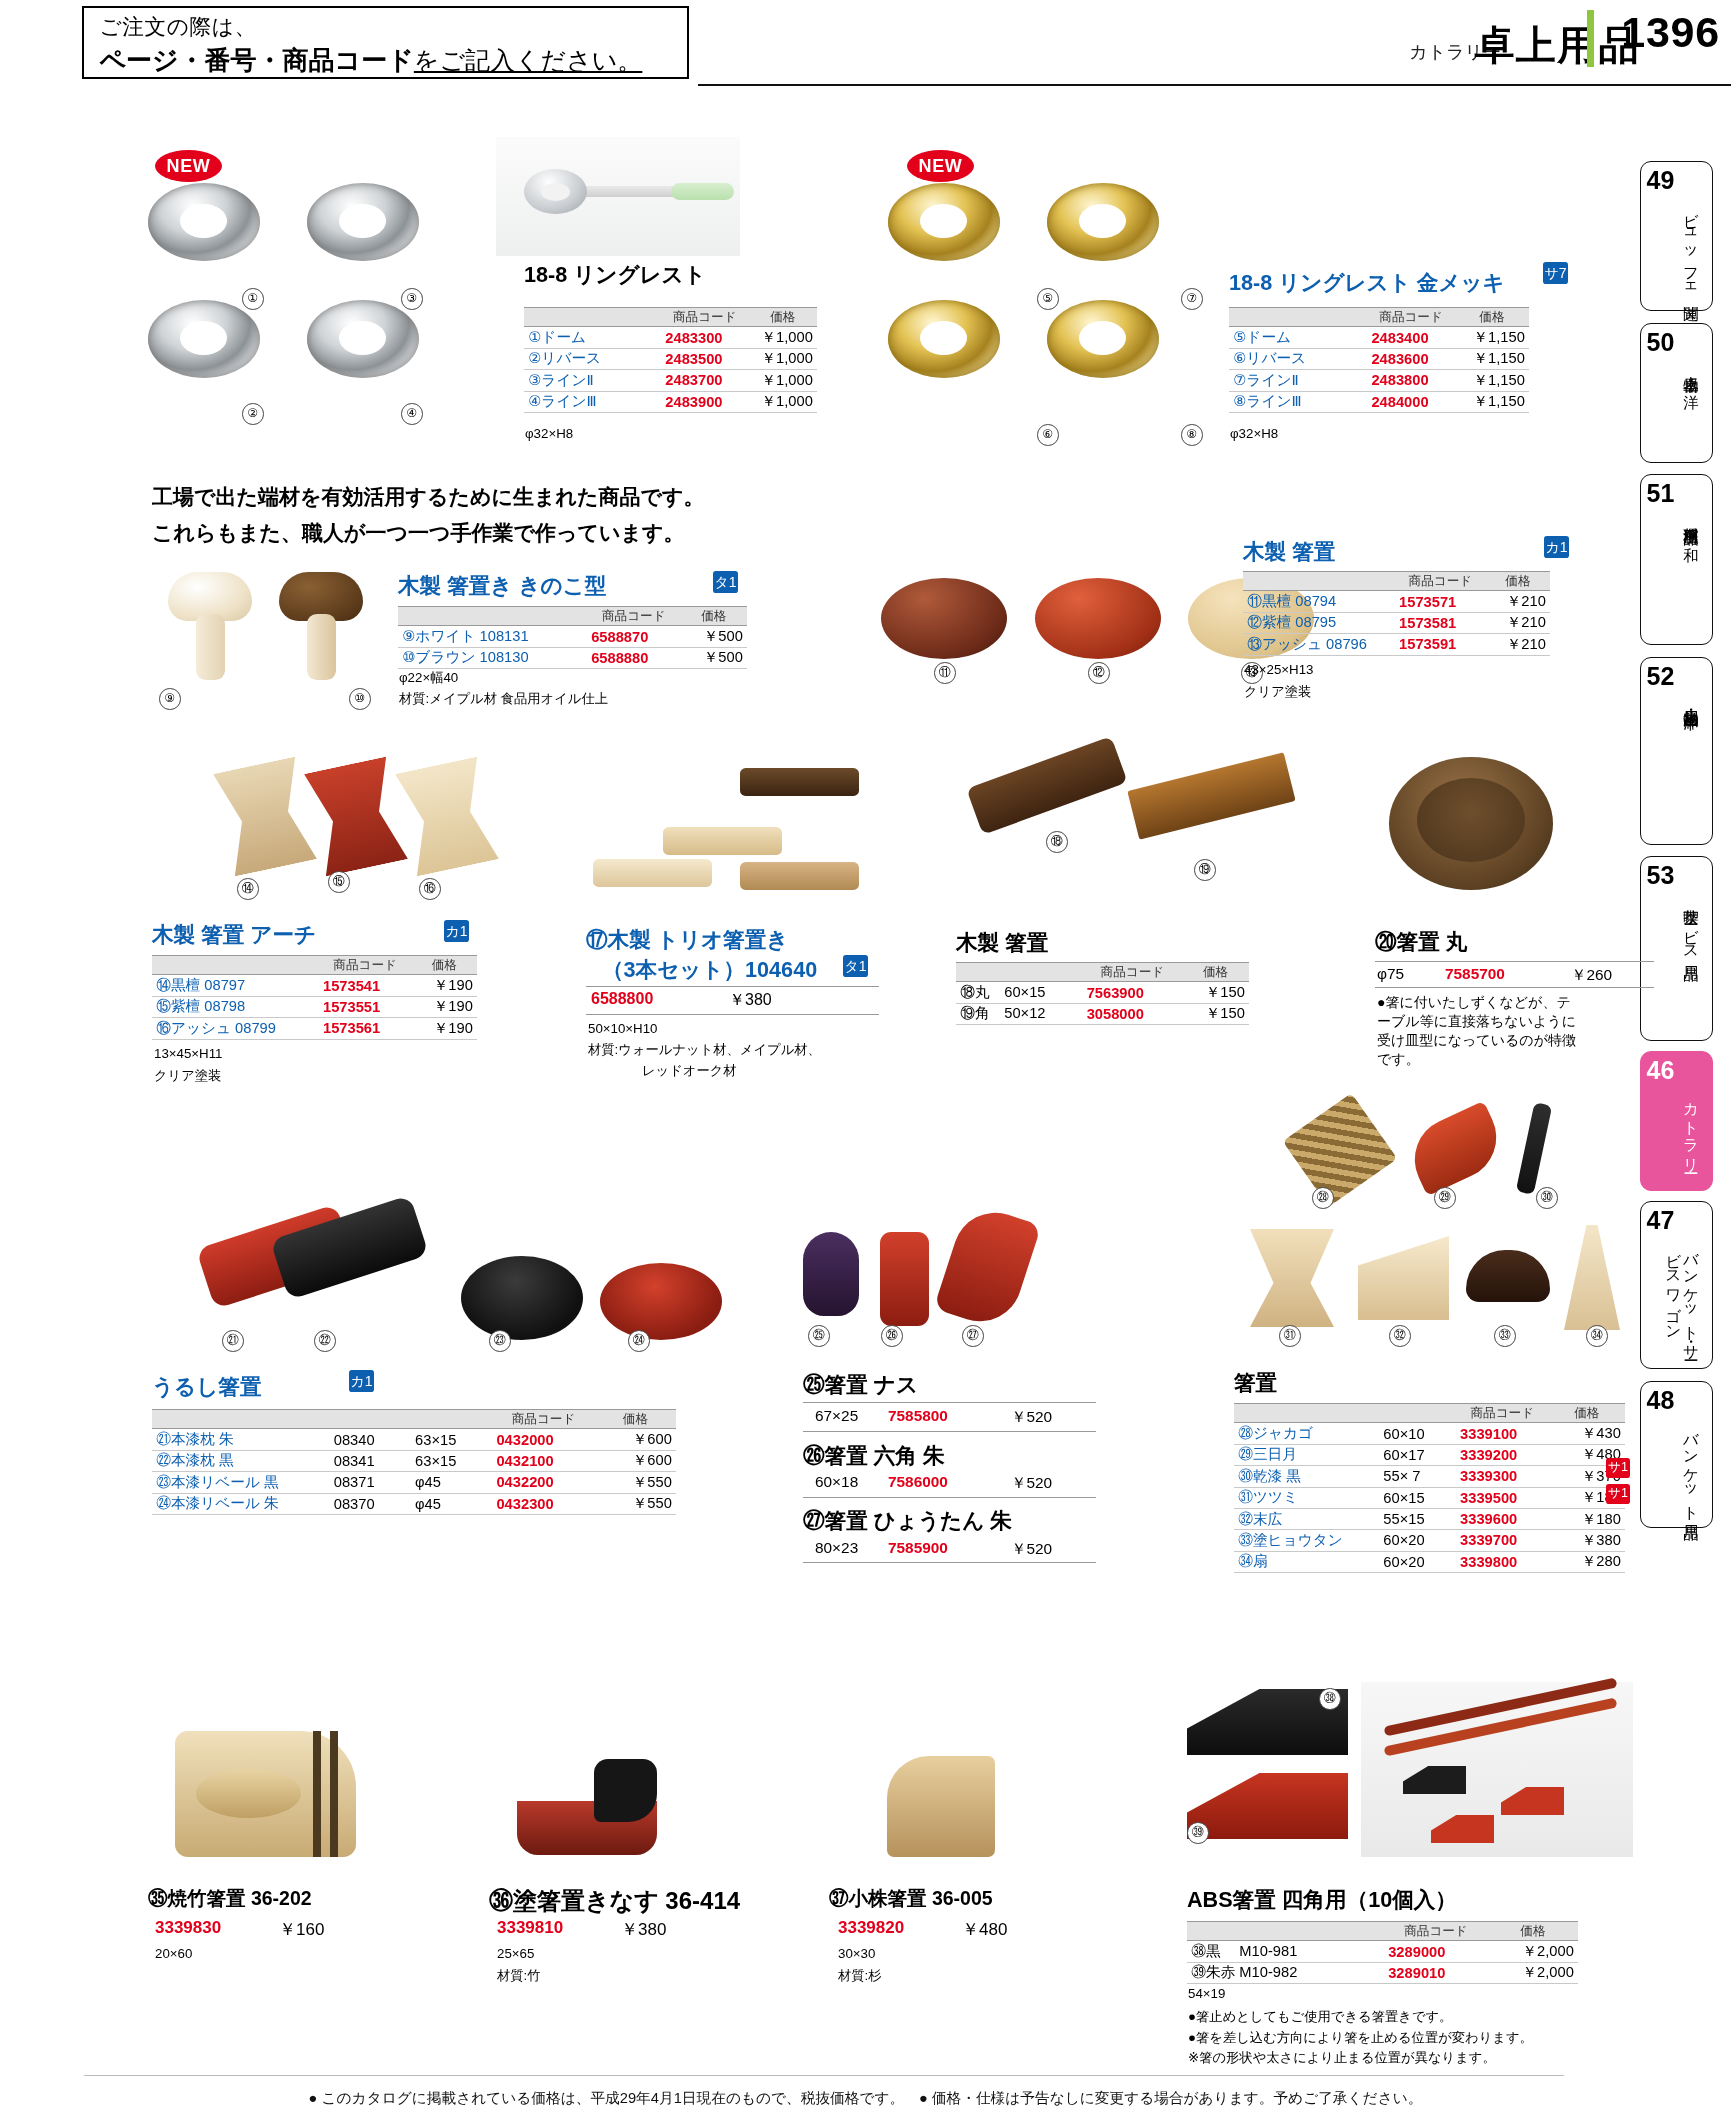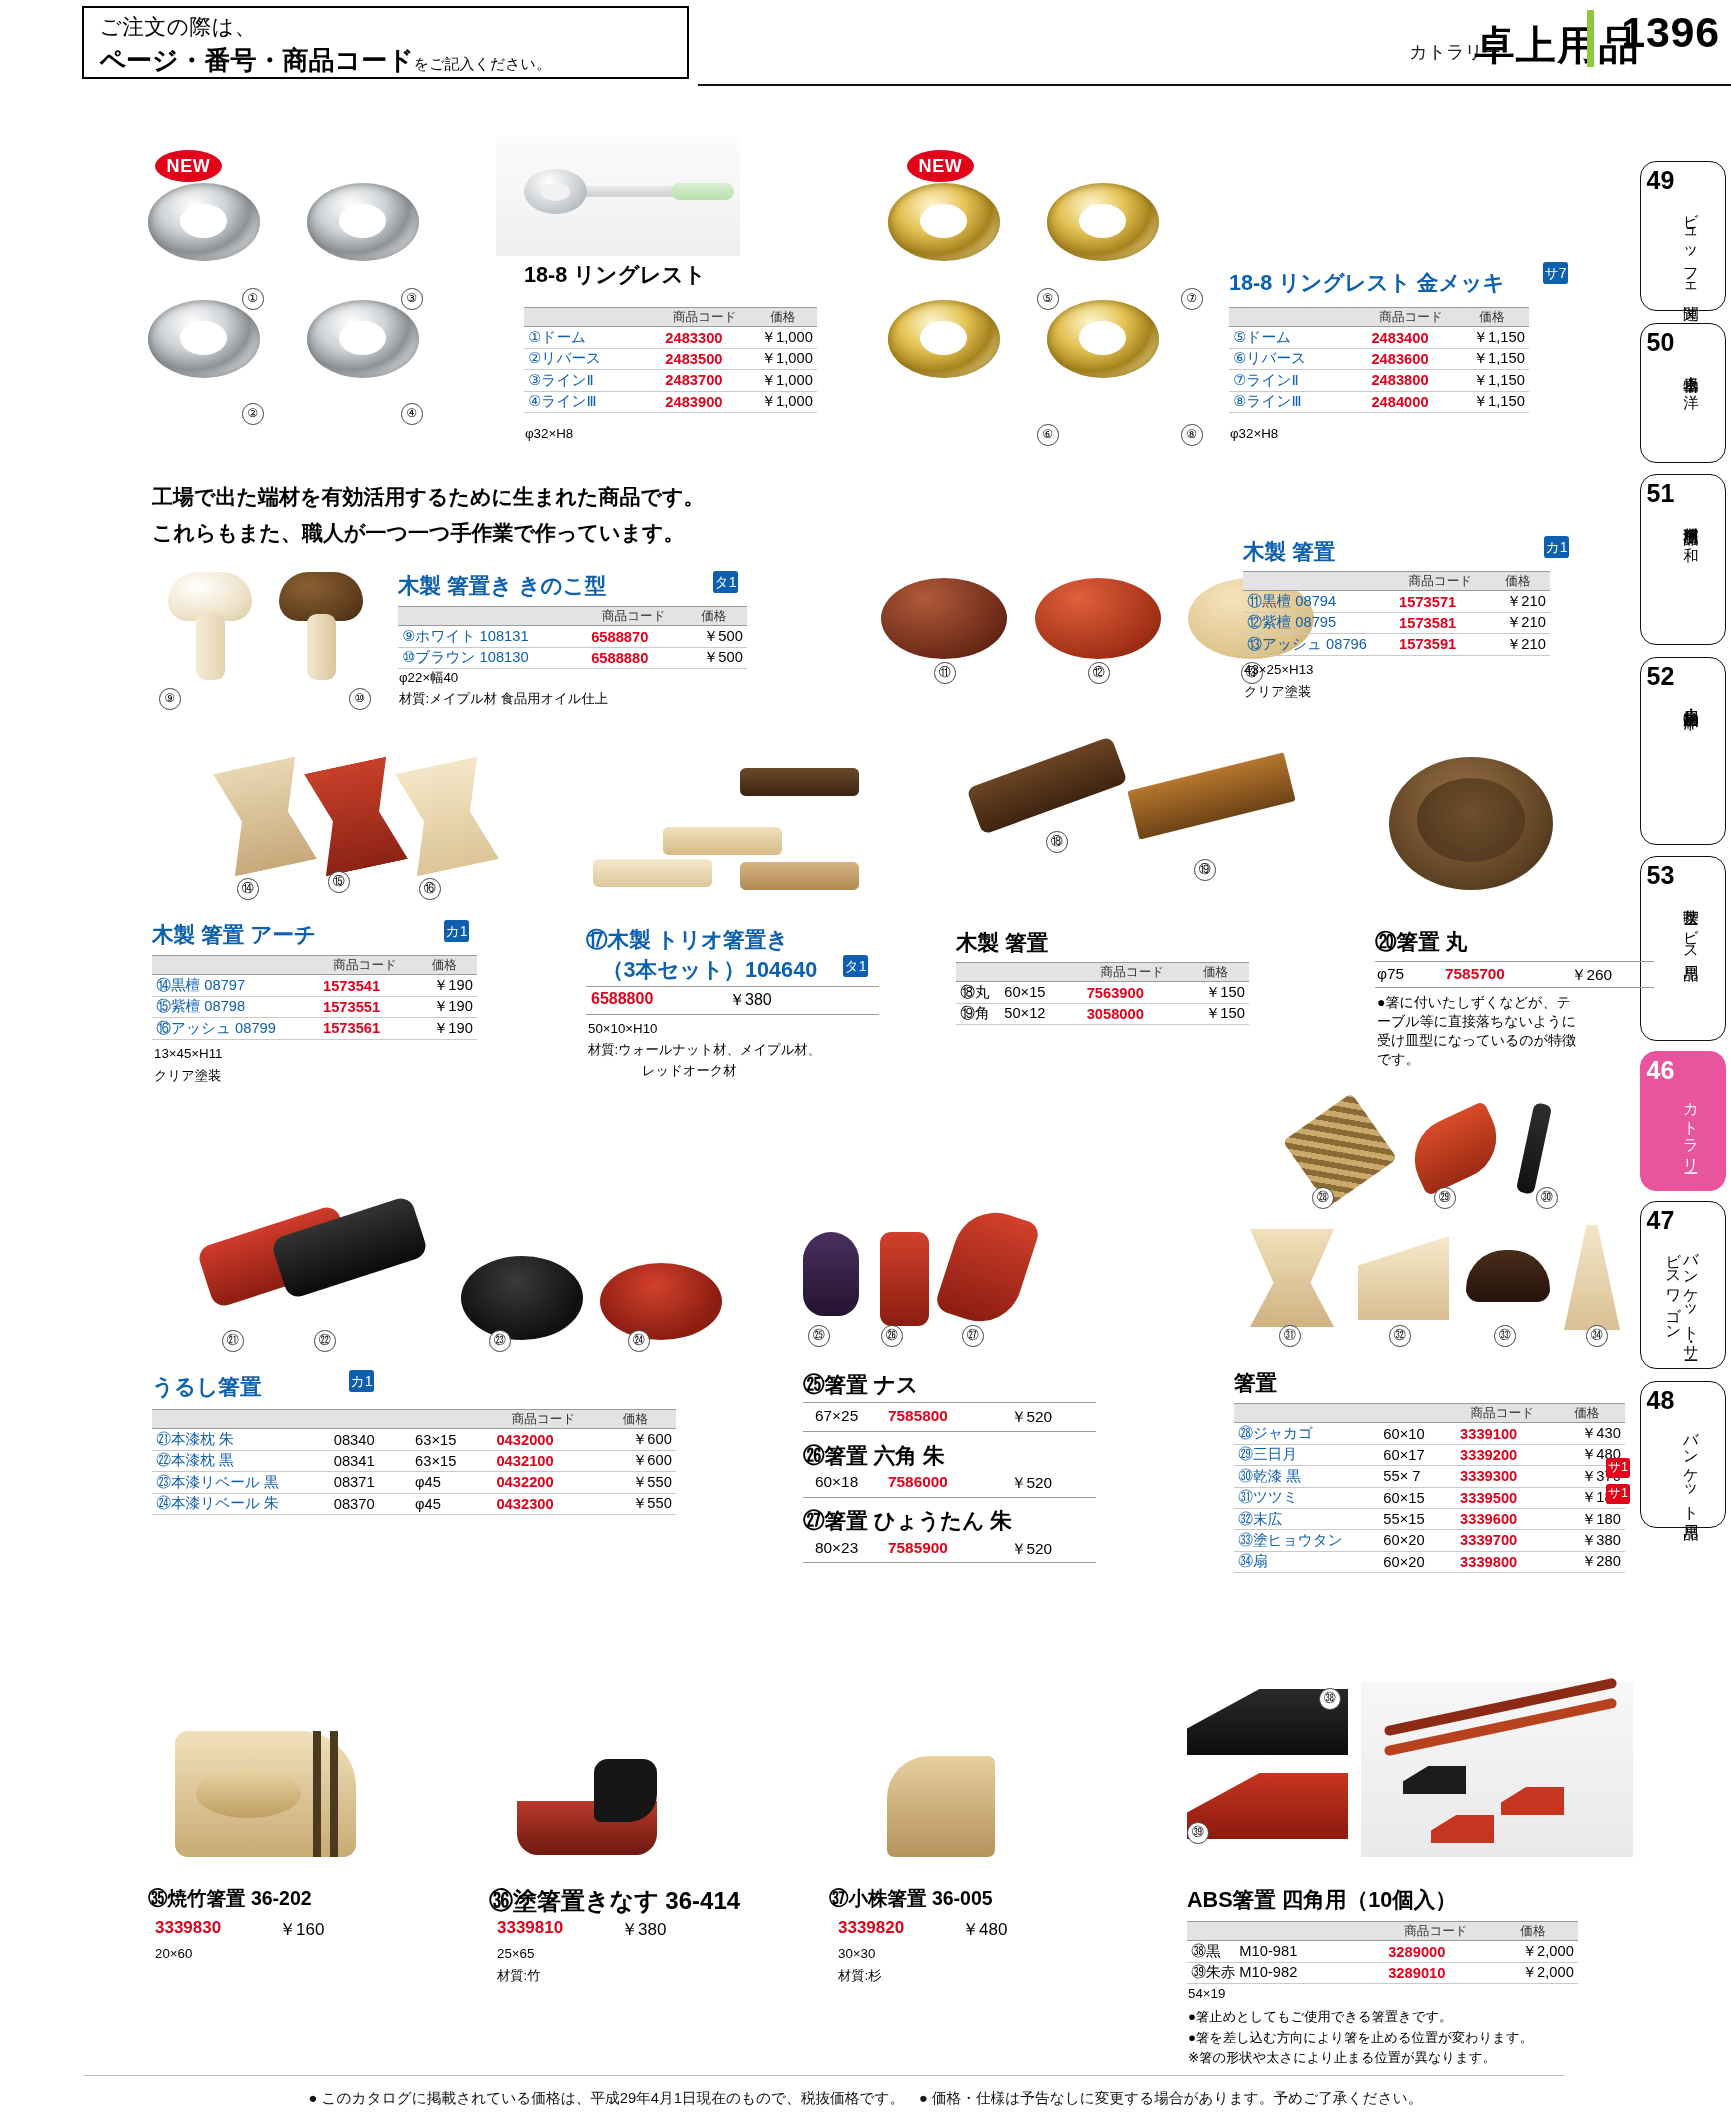--- a/index.html
+++ b/index.html
@@ -11,34 +11,34 @@
   .page{position:absolute;left:0;top:0;width:1731px;height:2119px;}
 
   
   .hdr-left{
     position:absolute;left:82px;top:5.6px;width:607px;height:73px;
     border:2.1px solid #000;box-sizing:border-box;background:#fff;
   }
   .hdr-left .l1{position:absolute;left:15.4px;top:4.2px;font-size:21.6px;letter-spacing:0.7px;}
   .hdr-left .l2{position:absolute;left:15.4px;top:35px;font-size:26px;font-weight:bold;letter-spacing:0px;}
   .hdr-left .l2 .b{font-weight:bold;}
-  .hdr-left .l2 .n{font-weight:normal;font-size:15px;}
+  .hdr-left .l2 .n{font-weight:normal;font-size:25px;text-decoration:underline;}
 
   .hdr-bar{position:absolute;left:698px;top:0;width:1033px;height:85px;background:#fff;}
   .hdr-cat{position:absolute;right:230px;top:39px;font-size:18px;color:#222;}
   .hdr-title{position:absolute;right:89px;top:19.5px;font-size:40px;font-weight:bold;letter-spacing:1.4px;}
   .hdr-num{position:absolute;right:7px;top:12.6px;font-size:43px;font-weight:bold;letter-spacing:0.7px;}
   .hdr-greenbar{position:absolute;right:137px;top:9.8px;width:7px;height:57px;background:#8ec63f;}
   .hdr-topgreen{position:absolute;left:1522px;top:0;width:209px;height:7px;background:#8ec63f;}
 
   
   .tabs{position:absolute;left:1640px;top:140px;width:84px;}
   .tab{
-    position:absolute;left:0;width:86px;border:1.4px solid #111;box-sizing:border-box;
-    background:#fff;border-radius:16px;
+    position:absolute;left:0;width:73px;border:1.4px solid #111;box-sizing:border-box;
+    background:#fff;border-radius:11px;
   }
   .tab .num{
     position:absolute;left:5.6px;top:5.6px;font-size:25px;font-weight:bold;line-height:1;
   }
   .tab .lbl{
     position:absolute;left:17px;top:40px;width:42px;
     writing-mode:vertical-rl;text-orientation:upright;
     font-size:15.4px;line-height:1.15;letter-spacing:0.7px;
   }
   .tab.active{background:#e8559c;border-color:#e8559c;color:#fff;}

